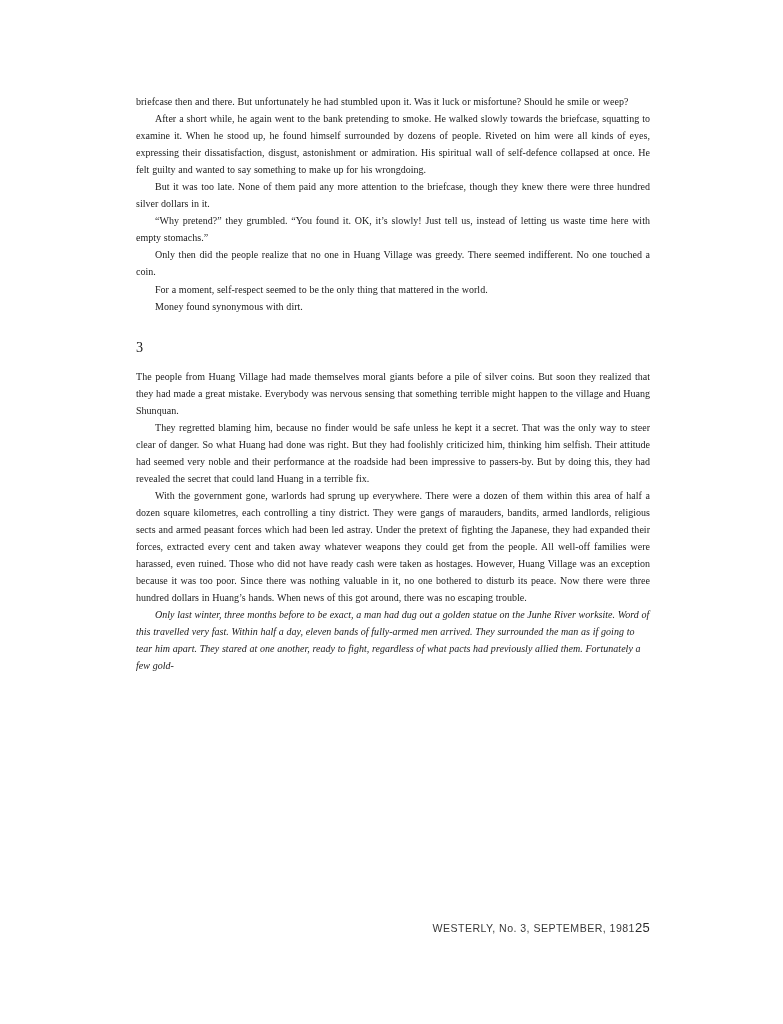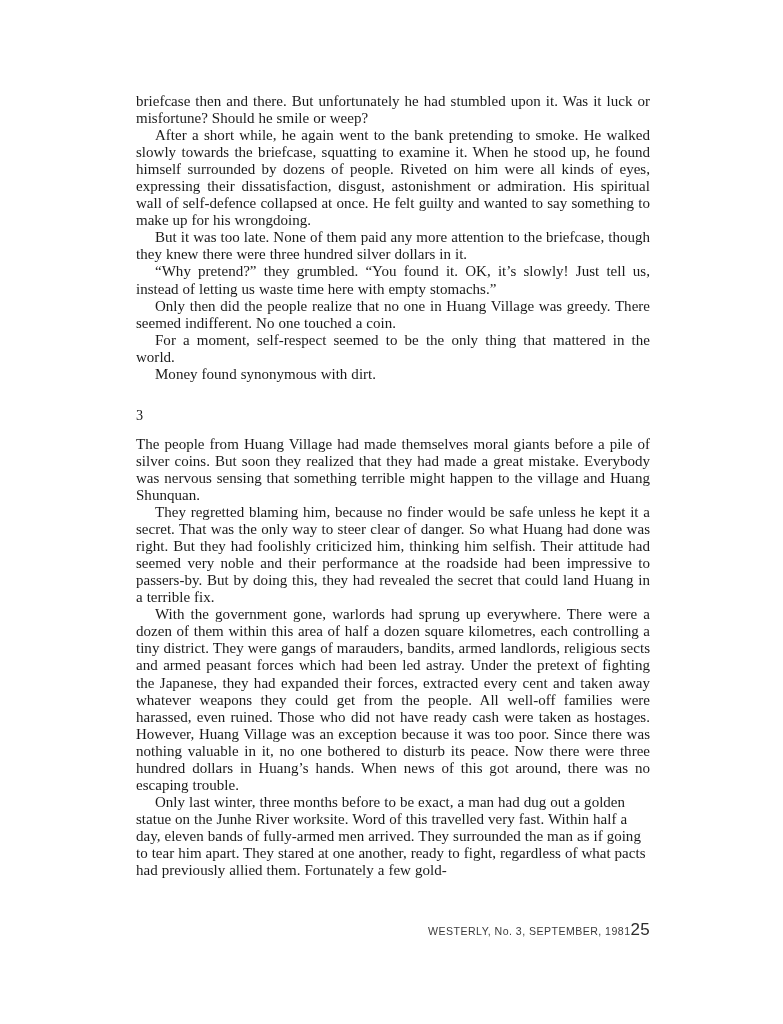--- a/index.html
+++ b/index.html
@@ -18,33 +18,34 @@
   .text-block {
     position: absolute;
     left: 136px;
     top: 93px;
     width: 514px;
   }
   p.para {
     margin: 0;
     text-align: justify;
     text-justify: inter-word;
-    font-size: 15px;
+    font-size: 10px;
     line-height: 17.05px;
     color: #1a1a1a;
     text-indent: 19px;
     letter-spacing: 0.02px;
     word-spacing: 0.2px;
     -webkit-font-smoothing: none;
   }
   p.para.noindent {
     text-indent: 0;
   }
   p.para.lastline-left {
     text-align: left;
+    font-style: italic;
   }
   .section-marker {
     margin: 0;
     font-size: 14.2px;
     line-height: 17.05px;
     color: #1a1a1a;
     text-indent: 0;
     text-align: left;
   }
   .gap-before-section {
@@ -60,21 +61,21 @@
     width: 514px;
     display: flex;
     justify-content: flex-end;
     align-items: baseline;
     font-family: "Liberation Sans", "DejaVu Sans", sans-serif;
     font-size: 10.6px;
     letter-spacing: 0.45px;
     color: #3a3a3a;
   }
   .footer-right {
-    font-size: 17px;
+    font-size: 13px;
     letter-spacing: 0.3px;
     color: #2c2c2c;
   }
 </style>
 </head>
 <body>
 
 <div class="page">
 
   <div class="text-block">

